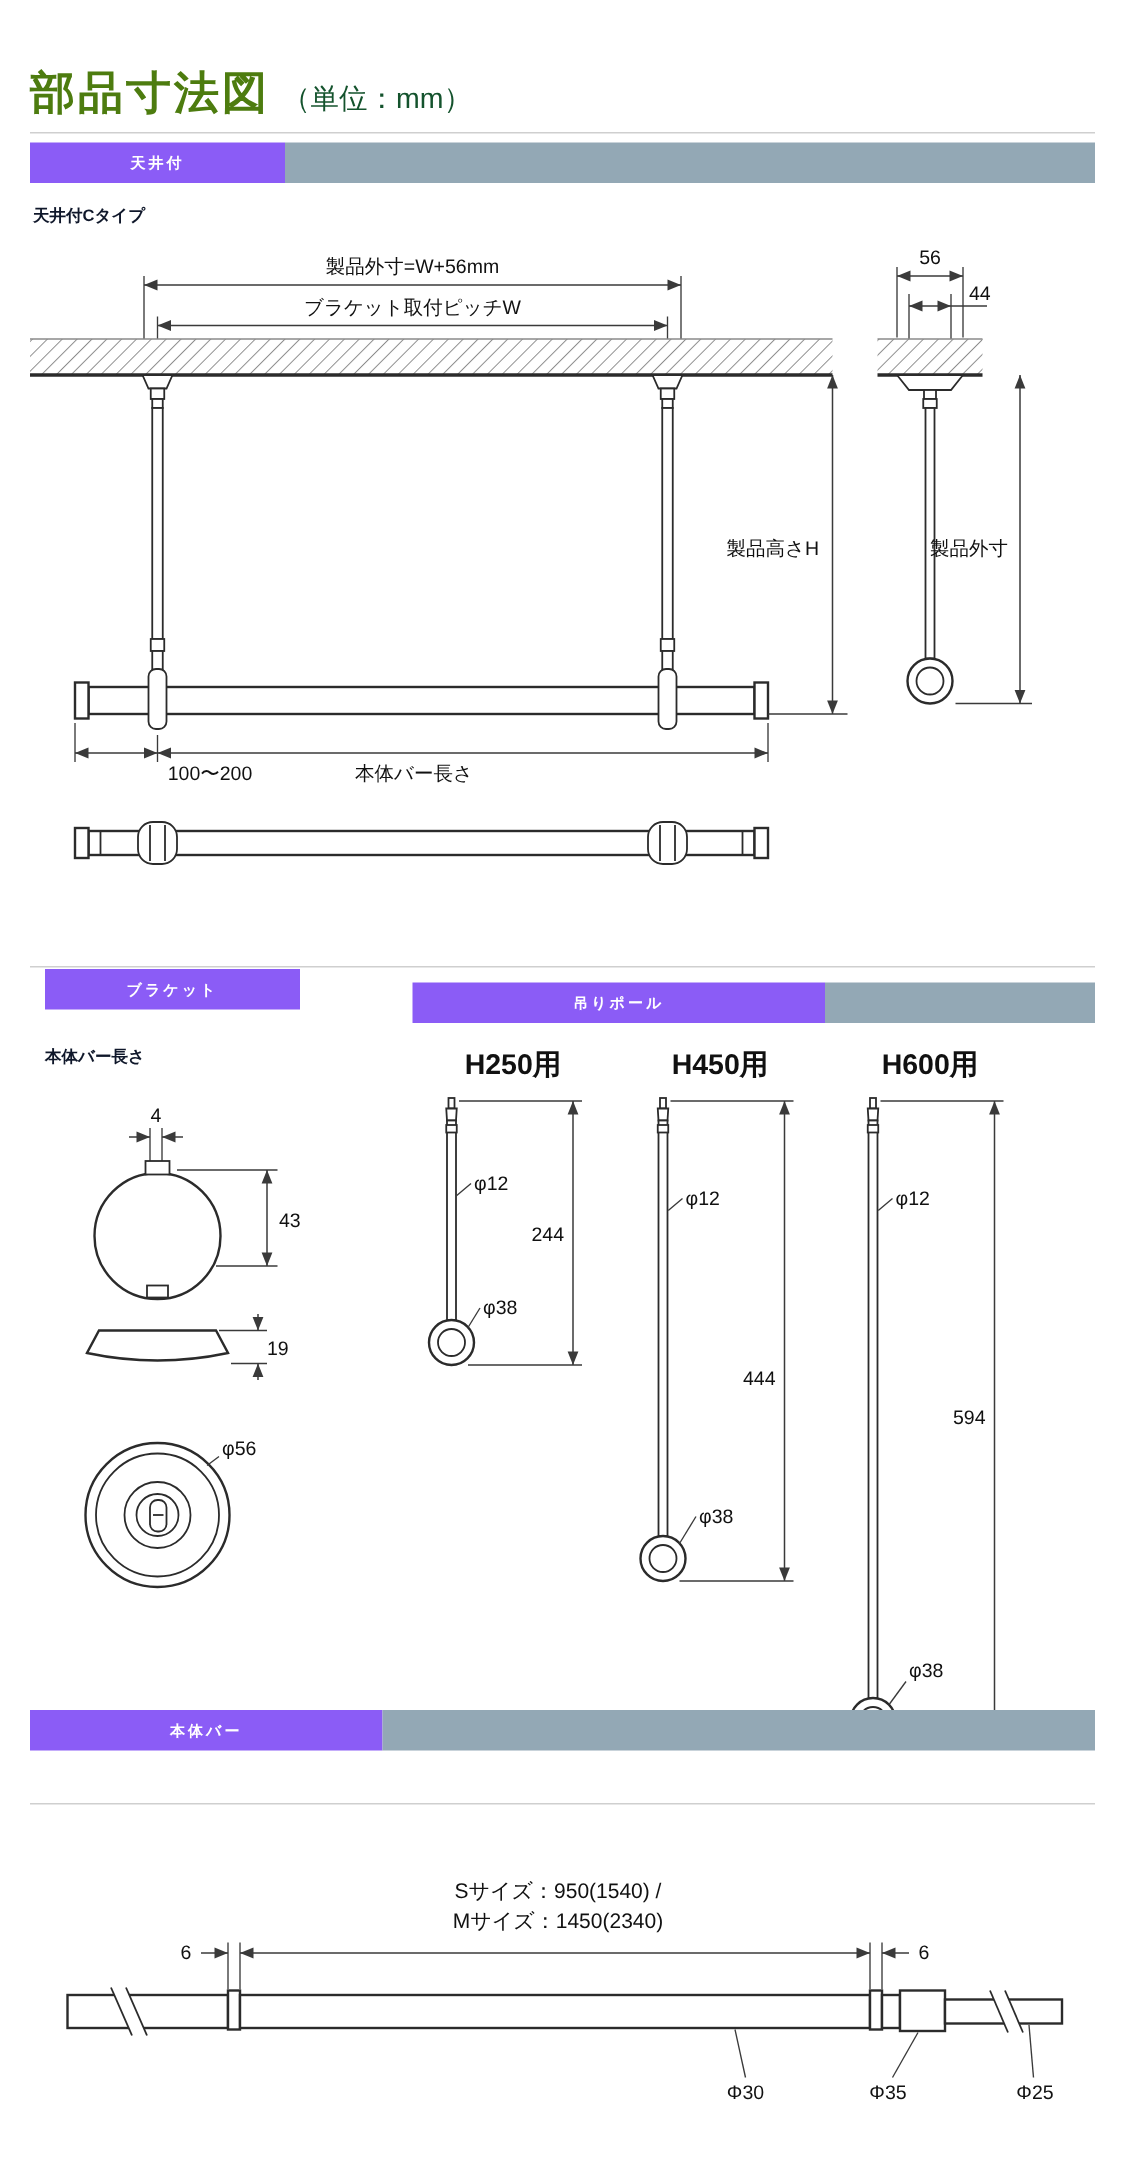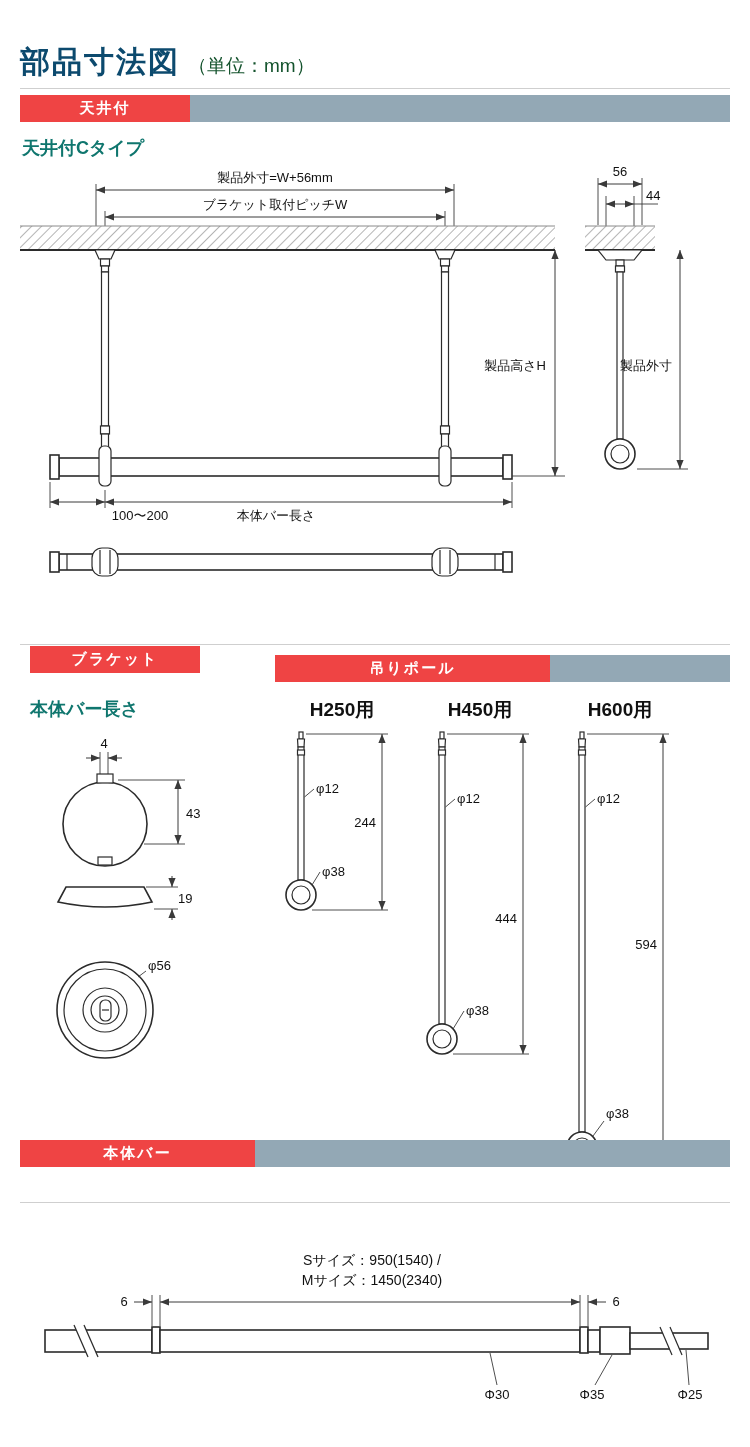--- a/index.html
+++ b/index.html
@@ -1,27 +1,27 @@
 <!DOCTYPE html>
 <html><head>
 <meta charset="utf-8">
 <style>
   html,body{margin:0;padding:0;background:#fff;}
   .page{position:relative;width:750px;height:1447px;background:#fff;overflow:hidden;
         font-family:"Liberation Sans","DejaVu Sans",sans-serif;color:#111;}
   .abs{position:absolute;}
   .title-row{left:20px;top:42px;display:flex;align-items:baseline;gap:8px;}
-  .title{font-size:30px;font-weight:bold;letter-spacing:2px;color:#0c4a6e;}
+  .title{font-size:30px;font-weight:bold;letter-spacing:2px;color:#4d7c0f;}
   .title-unit{font-size:19px;color:#14532d;}
   .rule{height:1px;background:#cfcfcf;left:20px;width:710px;}
   .banner{display:flex;height:27px;left:20px;width:710px;}
-  .banner-label{background:#ef4444;color:#fff;font-size:15px;font-weight:bold;
+  .banner-label{background:#8b5cf6;color:#fff;font-size:10px;font-weight:bold;
                 display:flex;align-items:center;justify-content:center;letter-spacing:2px;}
   .banner-ext{background:#93a8b5;flex:1;}
-  .subtitle{font-size:18px;font-weight:bold;color:#0f766e;}
+  .subtitle{font-size:11px;font-weight:bold;color:#0f172a;}
   svg{position:absolute;overflow:visible;}
   svg text{font-family:"Liberation Sans","DejaVu Sans",sans-serif;fill:#111;}
   .dim{font-size:13px;}
   .dim14{font-size:14px;}
   .pole-head{font-size:19px;font-weight:bold;}
   .dl{stroke:#3a3a3a;stroke-width:1;fill:none;}
   .xl{stroke:#3a3a3a;stroke-width:0.9;fill:none;}
   .ol{stroke:#2b2b2b;stroke-width:1.6;fill:#fff;}
   .olt{stroke:#2b2b2b;stroke-width:1.2;fill:#fff;}
   .ceil-top{stroke:#8a8a8a;stroke-width:1;}

